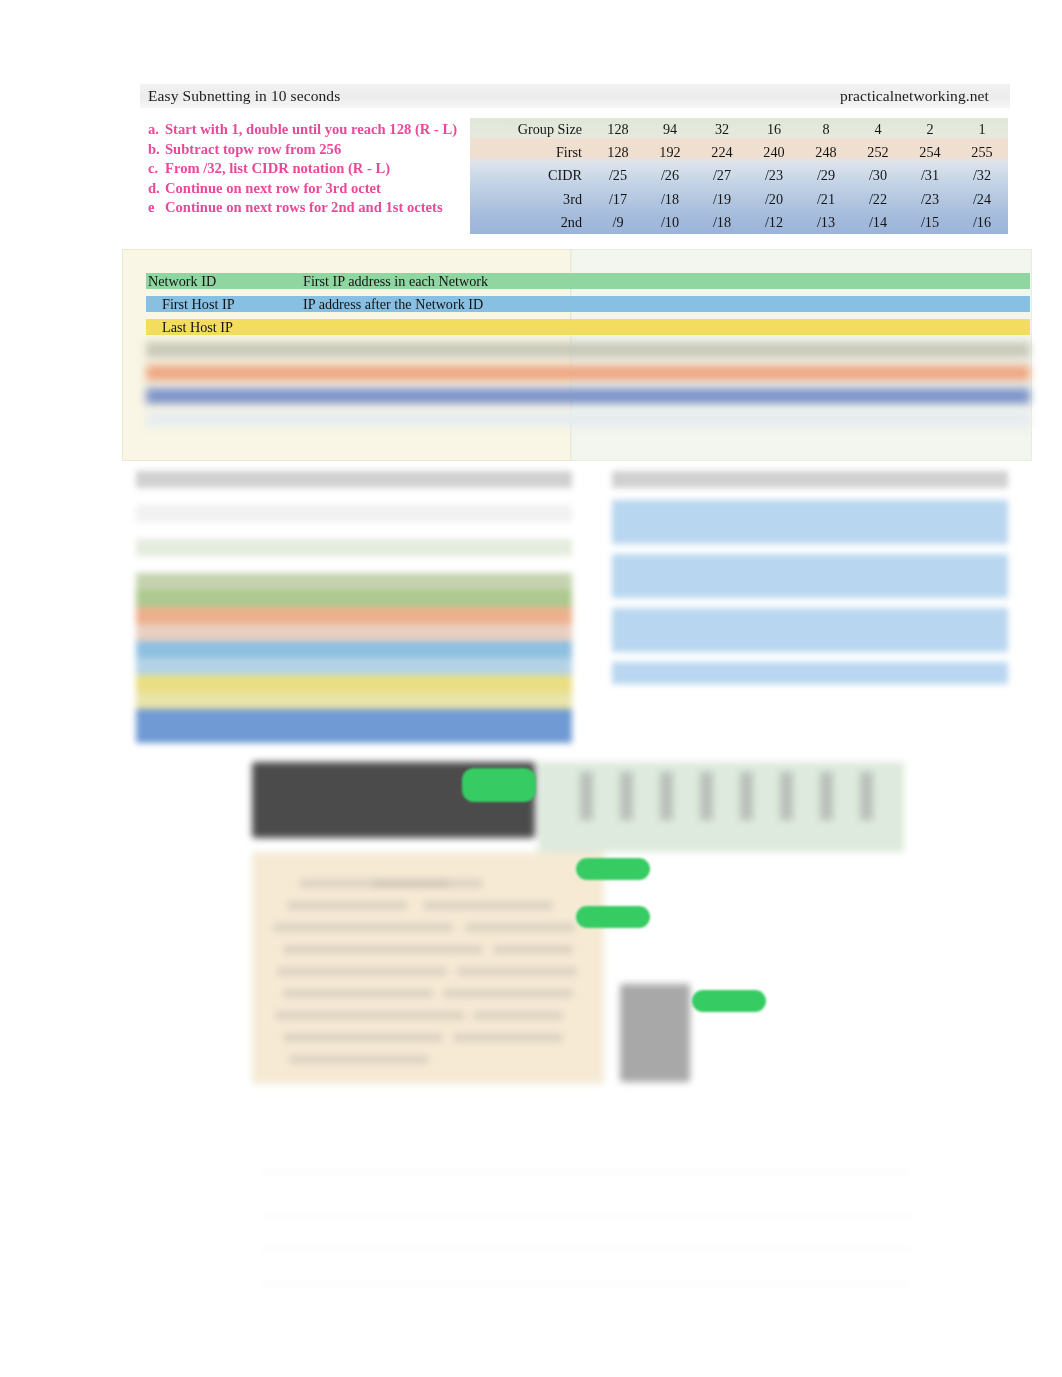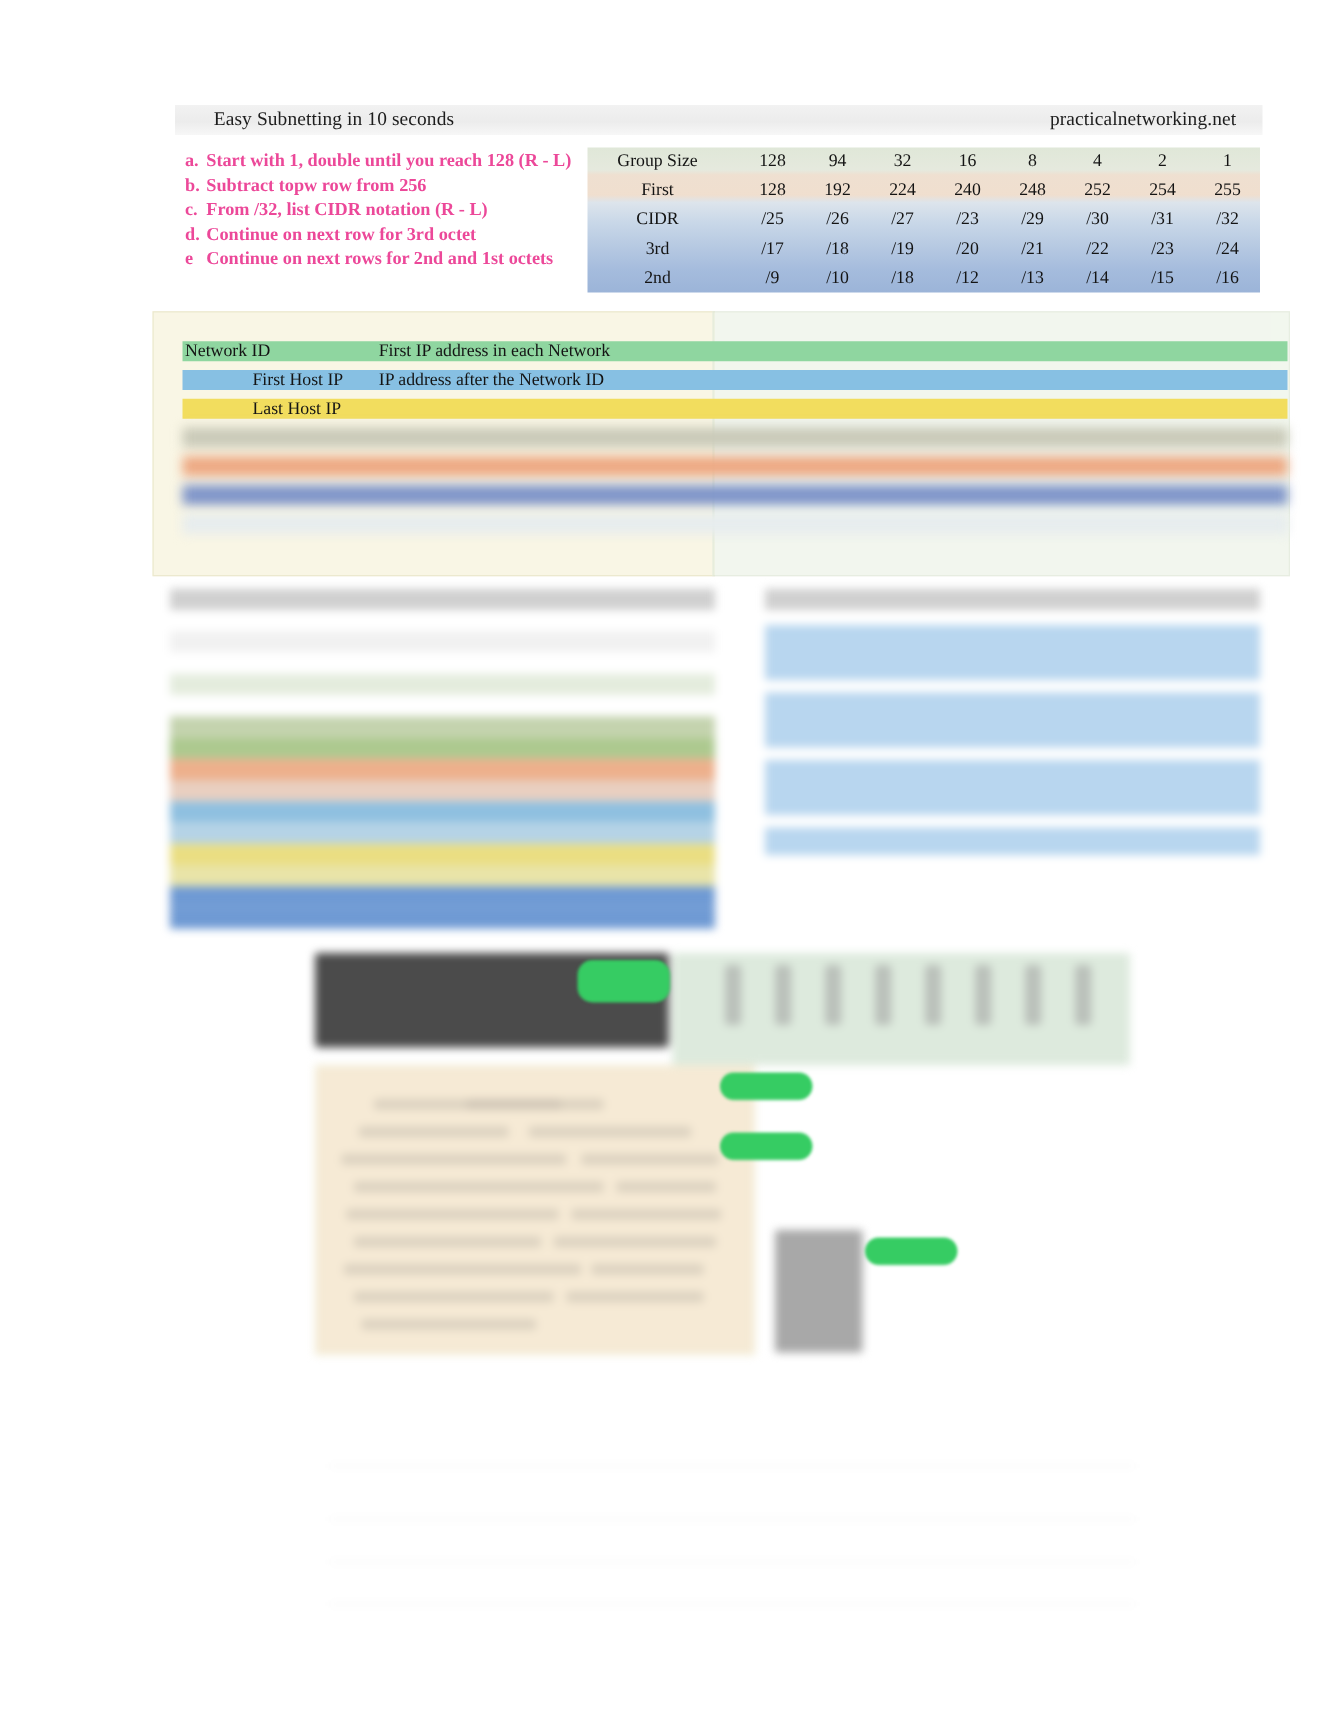--- a/index.html
+++ b/index.html
@@ -23,21 +23,21 @@
     top: 84px;
     width: 870px;
     height: 24px;
     display: flex;
     align-items: center;
     justify-content: space-between;
     font-size: 15.5px;
     color: #1c1c1c;
     background: linear-gradient(to bottom, #f2f2f2 0%, #ececec 55%, #f7f7f7 100%);
   }
-  .doc-header .title { padding-left: 8px; letter-spacing: .1px; margin-left: 23px; }
+  .doc-header .title { padding-left: 8px; letter-spacing: .1px; }
   .doc-header .site  { padding-right: 21px; letter-spacing: .1px; }
 
   
   .steps {
     position: absolute;
     left: 148px;
     top: 120px;
     width: 330px;
   }
   .step {
@@ -71,20 +71,21 @@
   }
   .cidr-table td {
     font-size: 14.2px;
     line-height: 19.2px;
     text-align: center;
     padding: 0;
     height: 19.3px;
     color: #141414;
   }
   .cidr-table td.rowhead {
+    text-align: right;
     padding-right: 10px;
     width: 112px;
     white-space: nowrap;
     margin-top: 13px;
   }
 
   
   .bands-wrap {
     position: absolute;
     left: 122px;
@@ -120,21 +121,21 @@
     position: absolute;
     left: 0; top: 0;
     width: 135px; height: 100%;
     display: flex; align-items: center;
     font-size: 14.2px;
     padding-left: 2px;
     box-sizing: border-box;
     color: #141414;
     white-space: nowrap;
   }
-  .band .bcell-a.indent { padding-left: 16px; margin-left: 40px; }
+  .band .bcell-a.indent { padding-left: 16px; }
   .band .bcell-b {
     position: absolute;
     left: 157px; top: 0;
     width: 400px; height: 100%;
     display: flex; align-items: center;
     font-size: 14.2px;
     color: #141414;
     white-space: nowrap;
   }
   .band.blurred { filter: blur(4.2px); }

